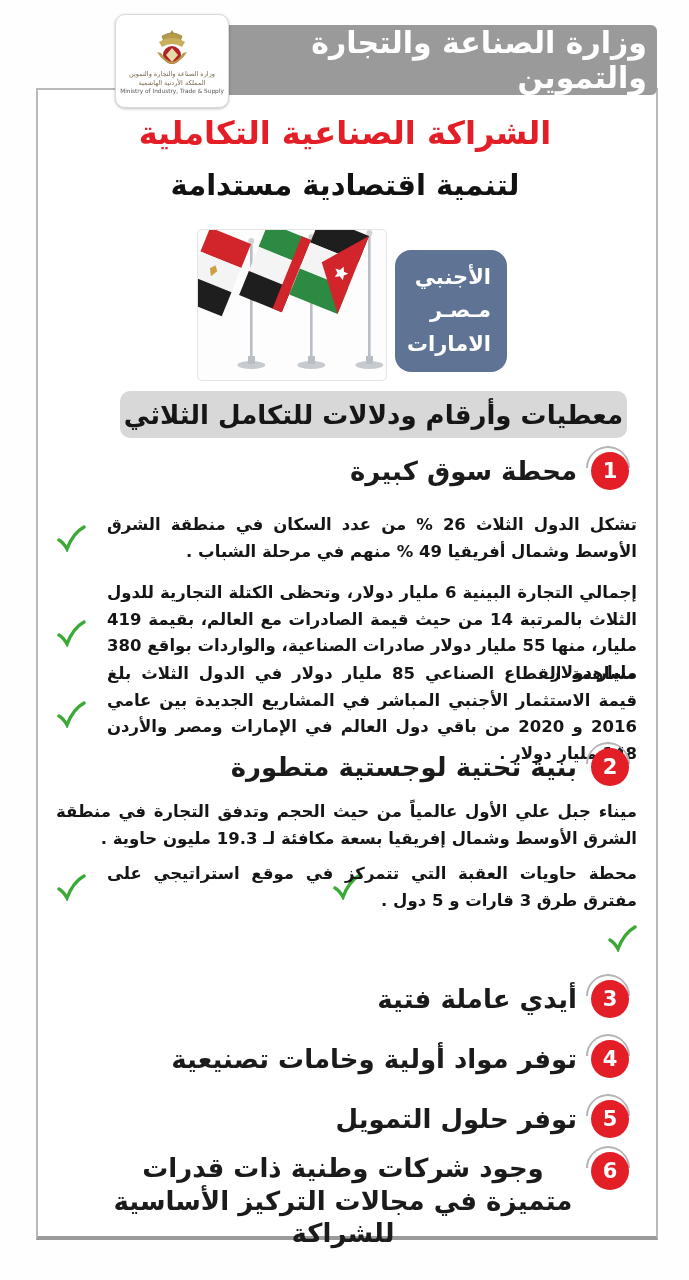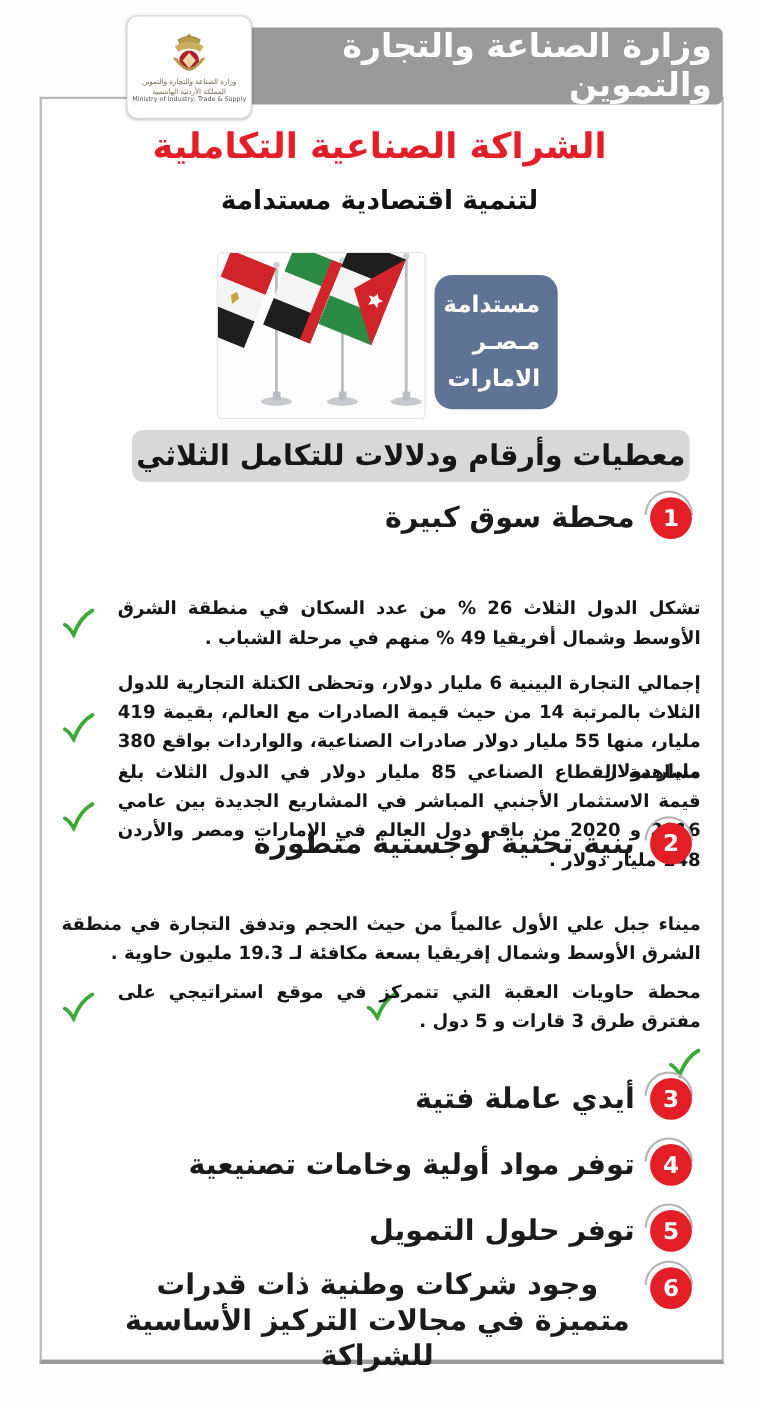--- a/index.html
+++ b/index.html
@@ -15,21 +15,21 @@
   
   .logo-card{position:absolute;left:115px;top:14px;width:112px;height:92px;background:#ffffff;
         border:1px solid #d9d9d9;border-radius:10px;box-shadow:0 1px 3px rgba(0,0,0,.25);
         display:flex;flex-direction:column;align-items:center;justify-content:center;text-align:center;}
   .logo-card .ar{font-size:6.5px;color:#7a6a4f;direction:rtl;line-height:1.25;}
   .logo-card .en{font-size:5.8px;color:#555;margin-top:1px;}
   
   .main-title{position:absolute;left:36px;top:114px;width:618px;text-align:center;direction:rtl;
         color:#e31e26;font-size:32px;font-weight:bold;}
   .sub-title{position:absolute;left:36px;top:168px;width:618px;text-align:center;direction:rtl;
-        color:#121212;font-size:24px;font-weight:bold;}
+        color:#121212;font-size:29px;font-weight:bold;}
   
   .flags-box{position:absolute;left:197px;top:229px;width:188px;height:150px;background:#fdfdfd;
         border:1px solid #e3e3e3;border-radius:5px;overflow:hidden;}
   
   .country-box{position:absolute;left:395px;top:250px;width:112px;height:122px;background:#5f7494;
         border-radius:16px;display:flex;flex-direction:column;justify-content:center;
         padding-right:0;box-sizing:border-box;}
   .country-box span{direction:rtl;text-align:right;padding-right:16px;color:#ffffff;
         font-weight:bold;font-size:21px;line-height:1.6;}
   
@@ -40,21 +40,21 @@
   .section-head{position:absolute;right:60px;display:flex;direction:rtl;align-items:center;gap:14px;}
   .num-wrap{position:relative;width:38px;height:38px;flex:0 0 auto;}
   .num-wrap .arc{position:absolute;left:-5px;top:-6px;width:44px;height:44px;border-radius:50%;
         border:2.5px solid #b5b5b5;border-bottom-color:transparent;border-left-color:transparent;
         transform:rotate(-45deg);box-sizing:border-box;}
   .num-circle{position:absolute;left:0;top:0;width:38px;height:38px;border-radius:50%;background:#e31e26;
         color:#fff;font-weight:bold;font-size:21px;display:flex;align-items:center;justify-content:center;}
   .section-head .h-text{color:#1b1b1b;font-size:26px;font-weight:bold;white-space:nowrap;}
   .section-head .h-text.wrap{white-space:normal;width:468px;text-align:center;line-height:1.25;}
   
-  .bullet{position:absolute;left:56px;right:52px;display:flex;direction:rtl;align-items:center;gap:21px;margin-top:28px;}
+  .bullet{position:absolute;left:56px;right:52px;display:flex;direction:rtl;align-items:center;gap:21px;}
   .bullet .b-text{color:#161616;font-size:16.5px;font-weight:bold;line-height:1.62;
         text-align:justify;text-align-last:right;}
   .bullet .check{flex:0 0 auto;}
 </style>
 </head>
 <body>
 
 <div class="page">
 
   <div class="content-box"></div>
@@ -119,21 +119,21 @@
           <rect x="-52" y="28" width="52" height="28" fill="#f4f4f4"></rect>
           <rect x="-52" y="56" width="52" height="28" fill="#2c8a43"></rect>
           <path d="M0 0 L-34 42 L0 84 Z" fill="#d2252b"></path>
           <path d="M-12 38 l2.2 4.4 4.8 .4 -3.6 3.2 1 4.8 -4.4 -2.6 -4.4 2.6 1 -4.8 -3.6 -3.2 4.8 -.4 z" fill="#ffffff"></path>
         </g>
       </g>
     </svg>
   </div>
 
   <div class="country-box">
-    <span>مستدامة</span>
+    <span>الأجنبي</span>
     <span>مـصـر</span>
     <span>الامارات</span>
   </div>
 
   <div class="banner">
     <span>معطيات وأرقام ودلالات للتكامل الثلاثي</span>
   </div>
 
   <div class="section-head" style="top:452px;">
     <div class="num-wrap">

